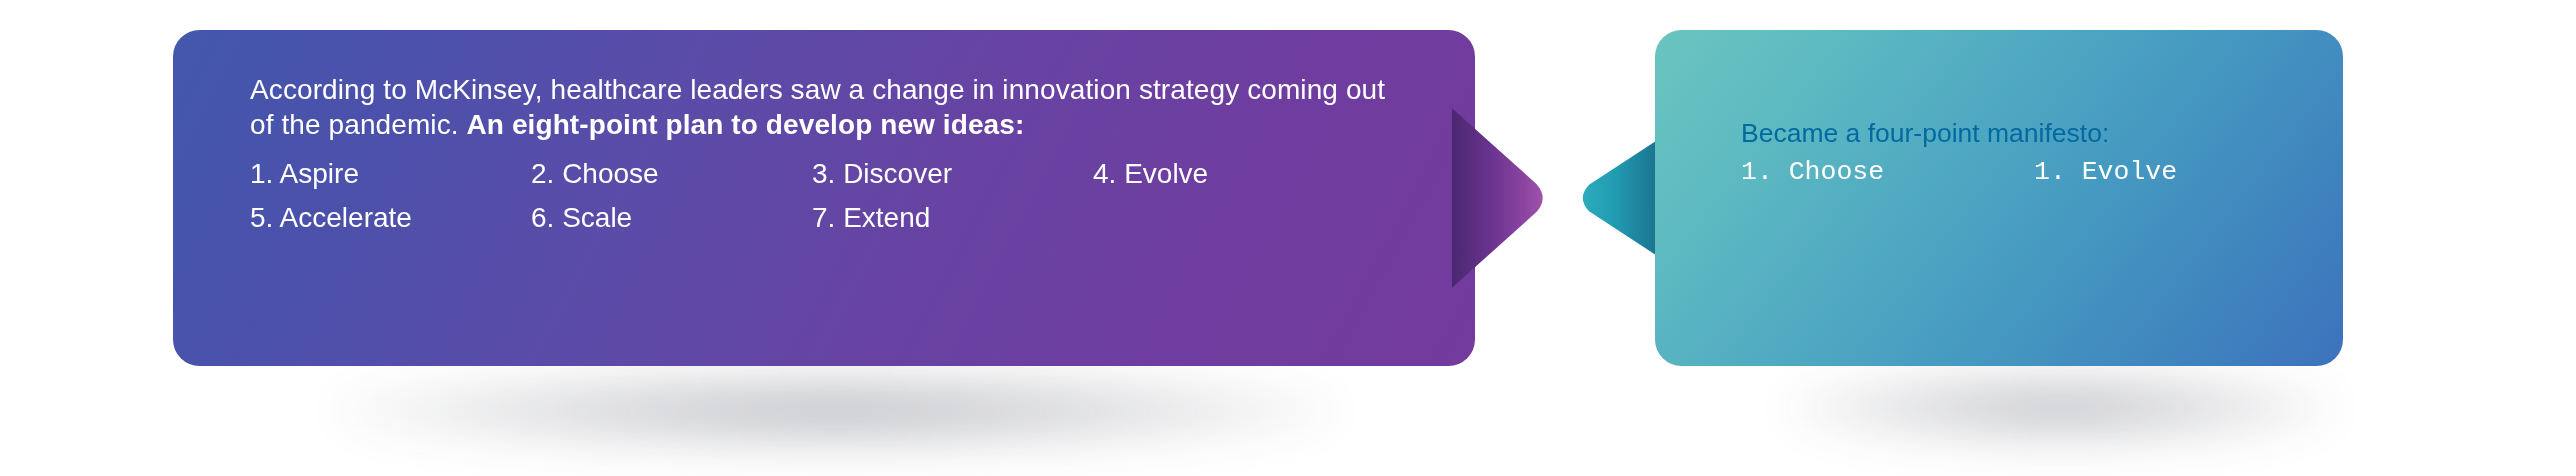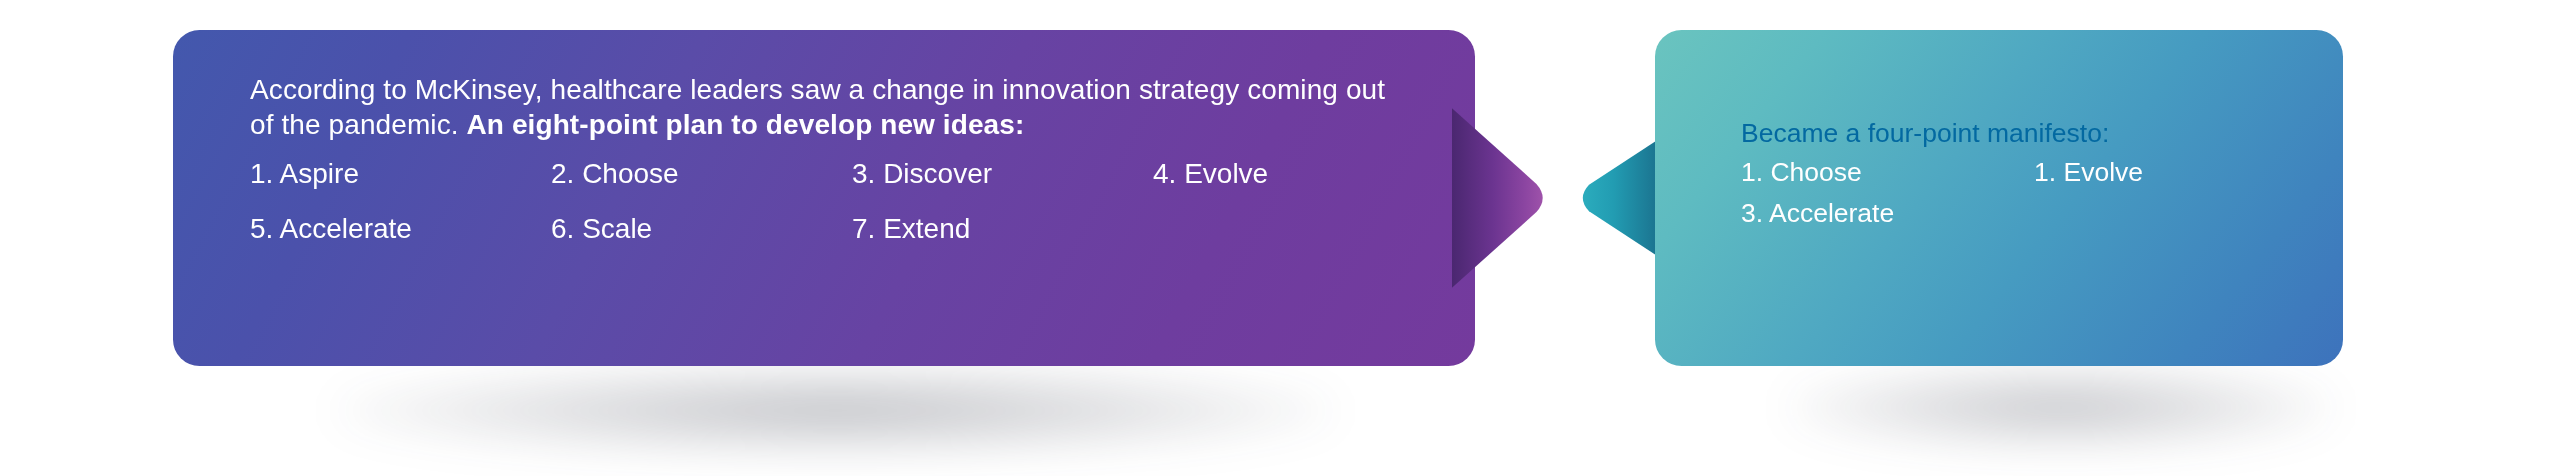--- a/index.html
+++ b/index.html
@@ -119,21 +119,20 @@
   .lead-paragraph .emphasis {
     font-weight: 700;
   }
 
   .item-grid {
     margin-top: 14px;
     display: grid;
     grid-template-columns: 281px 281px 281px 281px;
     row-gap: 9.4px;
     column-gap: 0px;
-    gap: 20px;
   }
   .item-grid .item {
     font-size: 28px;
     line-height: 35px;
     font-weight: 400;
     color: #ffffff;
     white-space: nowrap;
   }
 
   .body-right {
@@ -145,20 +144,21 @@
     margin: 0 0 4.7px 0;
     font-size: 26.5px;
     line-height: 34px;
     font-weight: 400;
     color: #0369a1;
   }
   .right-grid {
     display: grid;
     grid-template-columns: 293px 254px;
     row-gap: 7.8px;
+    font-family: Liberation Mono, monospace;
   }
   .right-grid .item {
     font-size: 26.5px;
     line-height: 34px;
     font-weight: 400;
     color: #ffffff;
     white-space: nowrap;
   }
 </style>
 </head>
@@ -213,18 +213,17 @@
       <div class="item">6. Scale</div>
       <div class="item">7. Extend</div>
     </div>
   </div>
 
   <div class="panel-body body-right">
     <p class="right-heading">Became a four-point manifesto:</p>
     <div class="right-grid">
       <div class="item">1. Choose</div>
       <div class="item">1. Evolve</div>
-      <div class="item">3. Accelerate</div>
     </div>
   </div>
 
 </div>
 
 
 </body></html>

